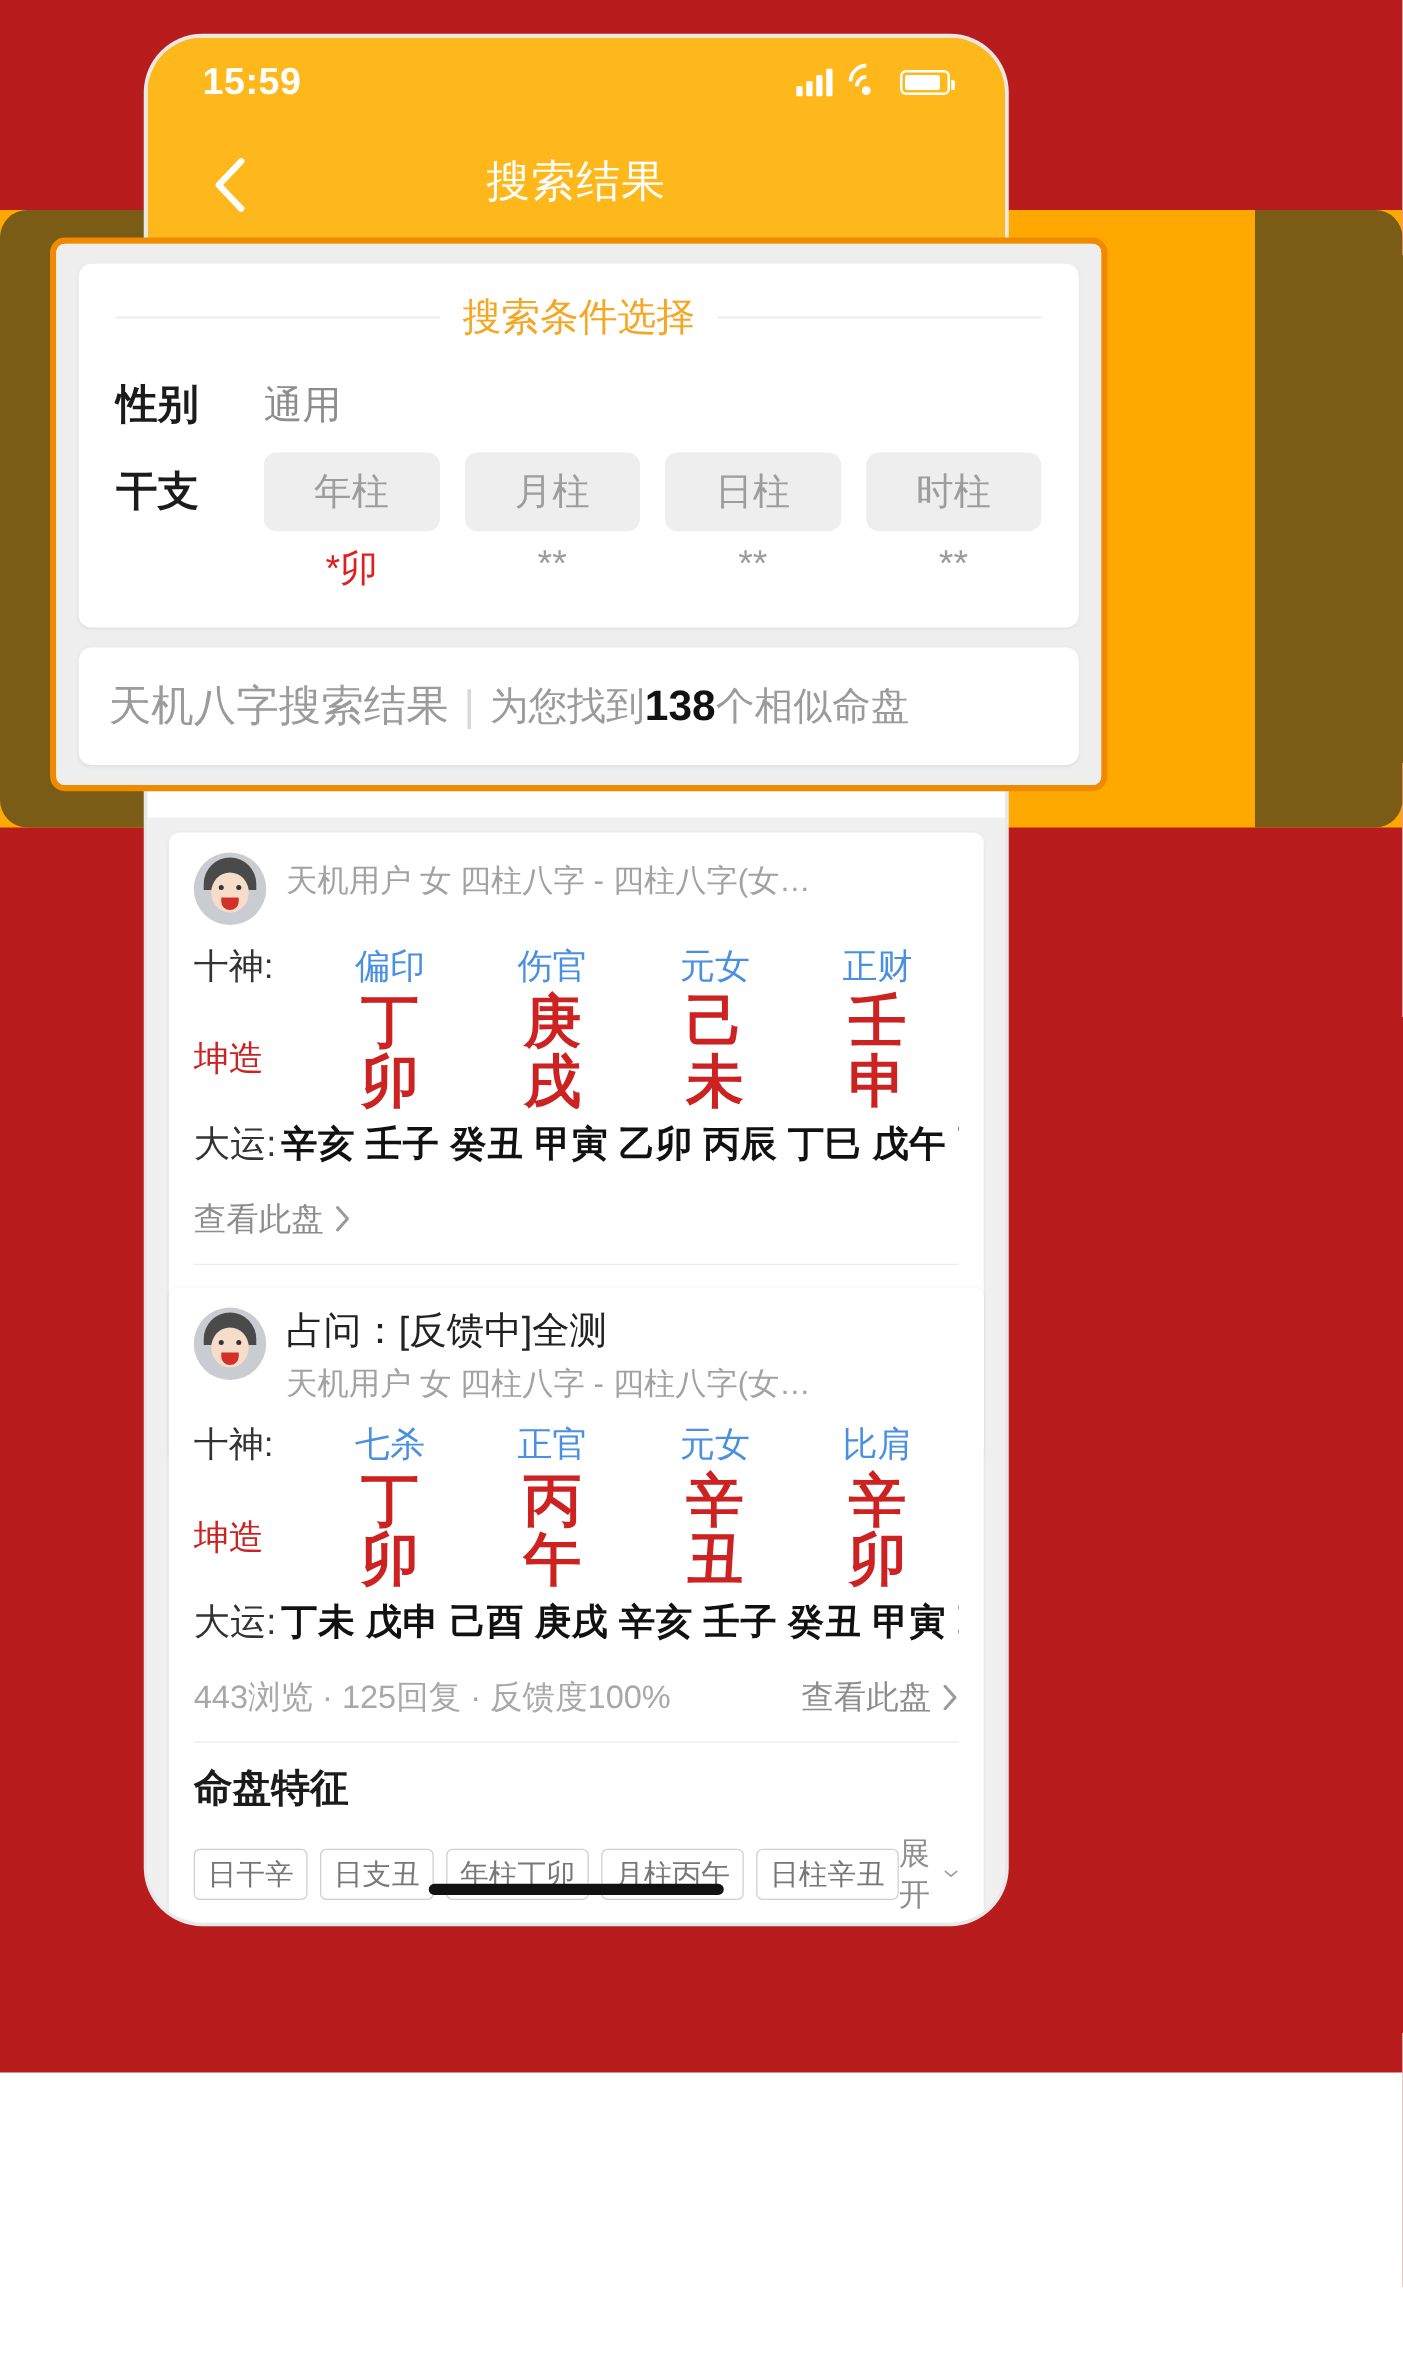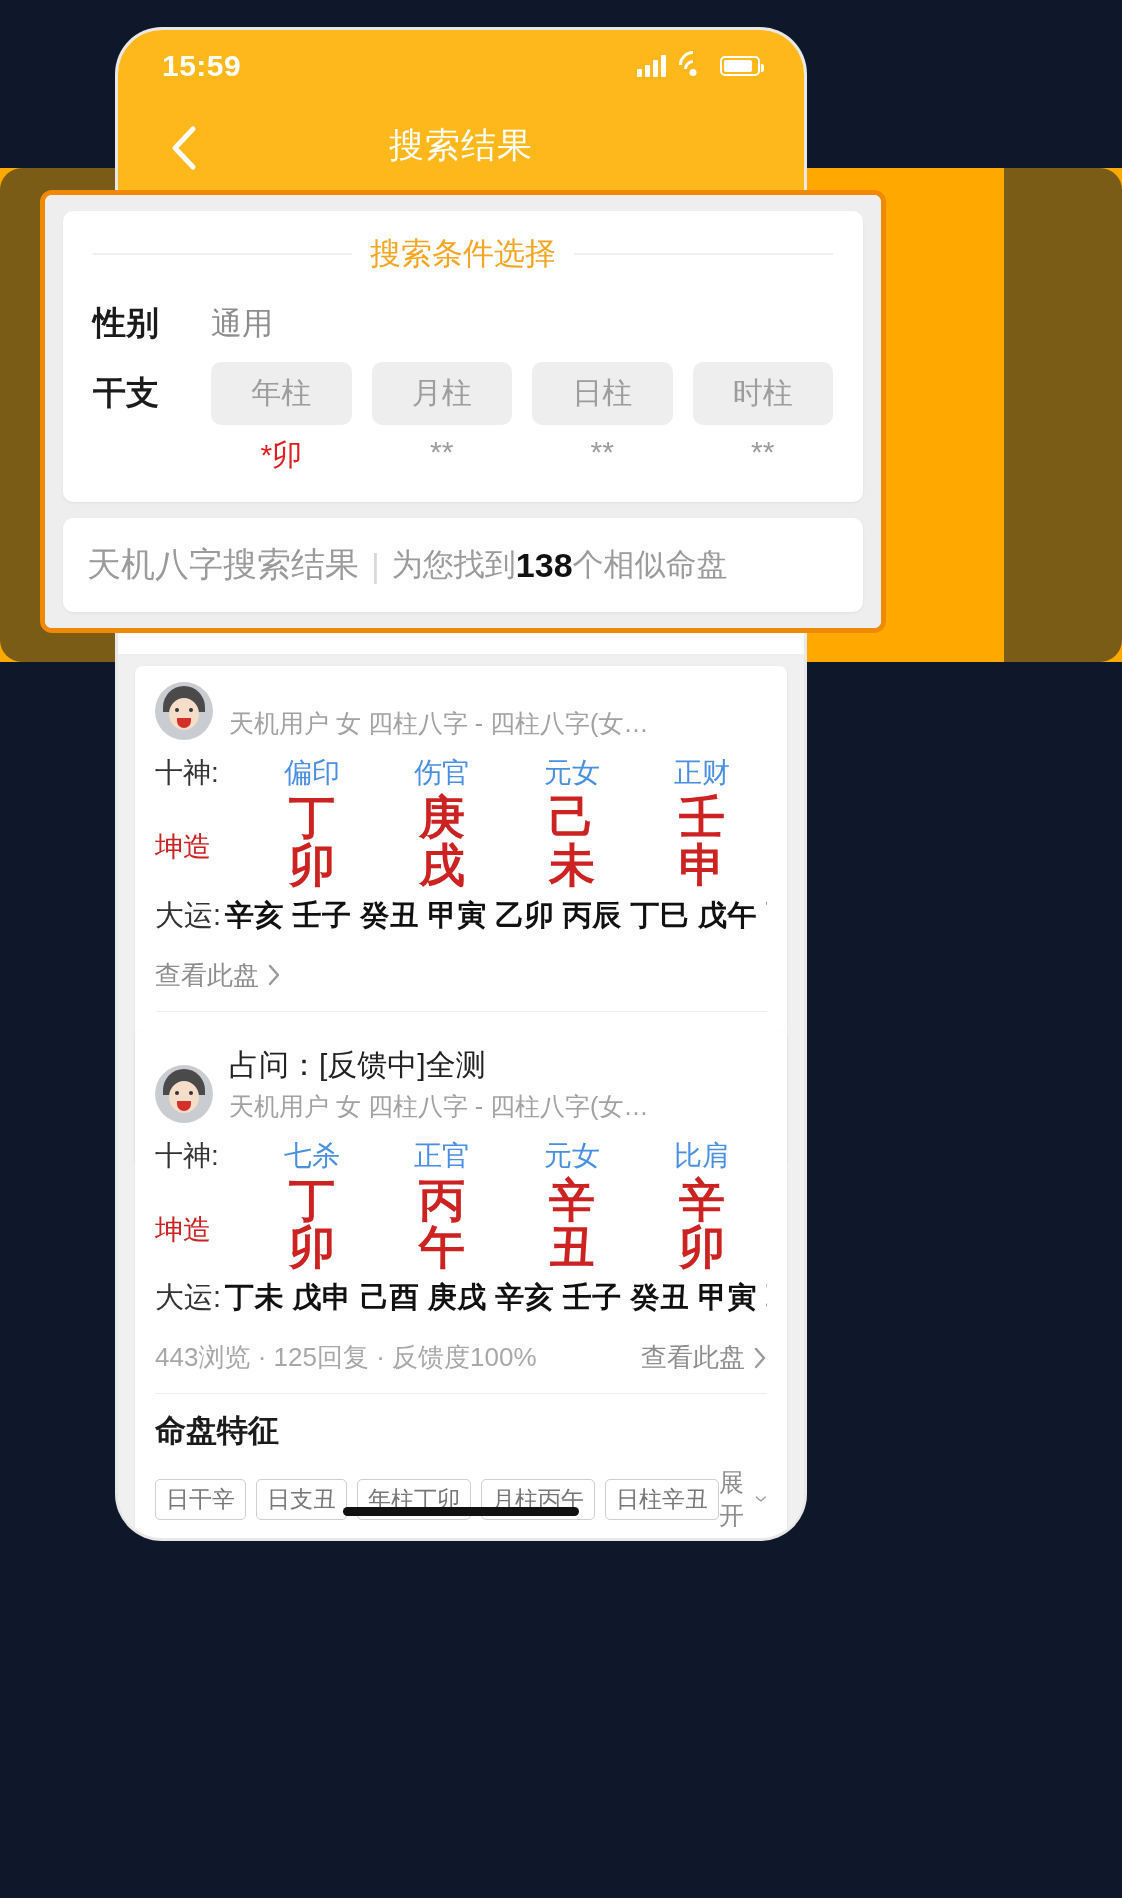--- a/index.html
+++ b/index.html
@@ -2,21 +2,21 @@
 <html><head>
 <meta charset="utf-8">
 <style>
   * { box-sizing: border-box; margin: 0; padding: 0; }
   html, body {
     width: 1122px; height: 1898px;
     font-family: "Liberation Sans", "DejaVu Sans", sans-serif;
     background: #ffffff;
     overflow: hidden;
   }
-  .page { position: relative; width: 1122px; height: 1898px; background:#0f172a; }
+  .page { position: relative; width: 1122px; height: 1658px; background:#b91c1c; }
 
   
   .backdrop-orange {
     position:absolute; left:0; top:168px; width:1122px; height:494px;
     background:#FFA800;
   }
   .backdrop-dark-l {
     position:absolute; left:0; top:168px; width:118px; height:494px;
     background:#7a5c16; border-radius:22px 0 0 22px;
   }
@@ -92,21 +92,21 @@
   .res-strip .sep { color:#d2d2d2; margin:0 10px; font-size:31px;}
   .res-strip .t2 { font-size:29px; color:#9b9b9b; }
   .res-strip .num { font-size:31px; color:#1b1b1b; font-weight:bold; }
 
   
   .card {
     position:absolute; left:17px; width:652px;
     background:#fff; border-radius:8px;
     box-shadow:0 1px 3px rgba(0,0,0,0.07);
   }
-  .card-head { display:flex; align-items:flex-end; padding:16px 20px 0 20px; }
+  .card-head { display:flex; align-items:flex-start; padding:16px 20px 0 20px; }
   .avatar {
     width:58px;height:58px;border-radius:50%;
     background:#c9ccd1; flex:0 0 58px; position:relative; overflow:hidden;
     margin-right:16px;
   }
   .avatar .hair{position:absolute;left:8px;top:4px;width:42px;height:26px;background:#4a4a4a;border-radius:22px 22px 0 0;}
   .avatar .face{position:absolute;left:14px;top:16px;width:30px;height:32px;background:#f6ddc9;border-radius:50%;}
   .avatar .mouth{position:absolute;left:22px;top:36px;width:14px;height:10px;background:#d3302a;border-radius:0 0 8px 8px;}
   .avatar .eyeL{position:absolute;left:20px;top:26px;width:4px;height:4px;background:#333;border-radius:50%;}
   .avatar .eyeR{position:absolute;left:34px;top:26px;width:4px;height:4px;background:#333;border-radius:50%;}

